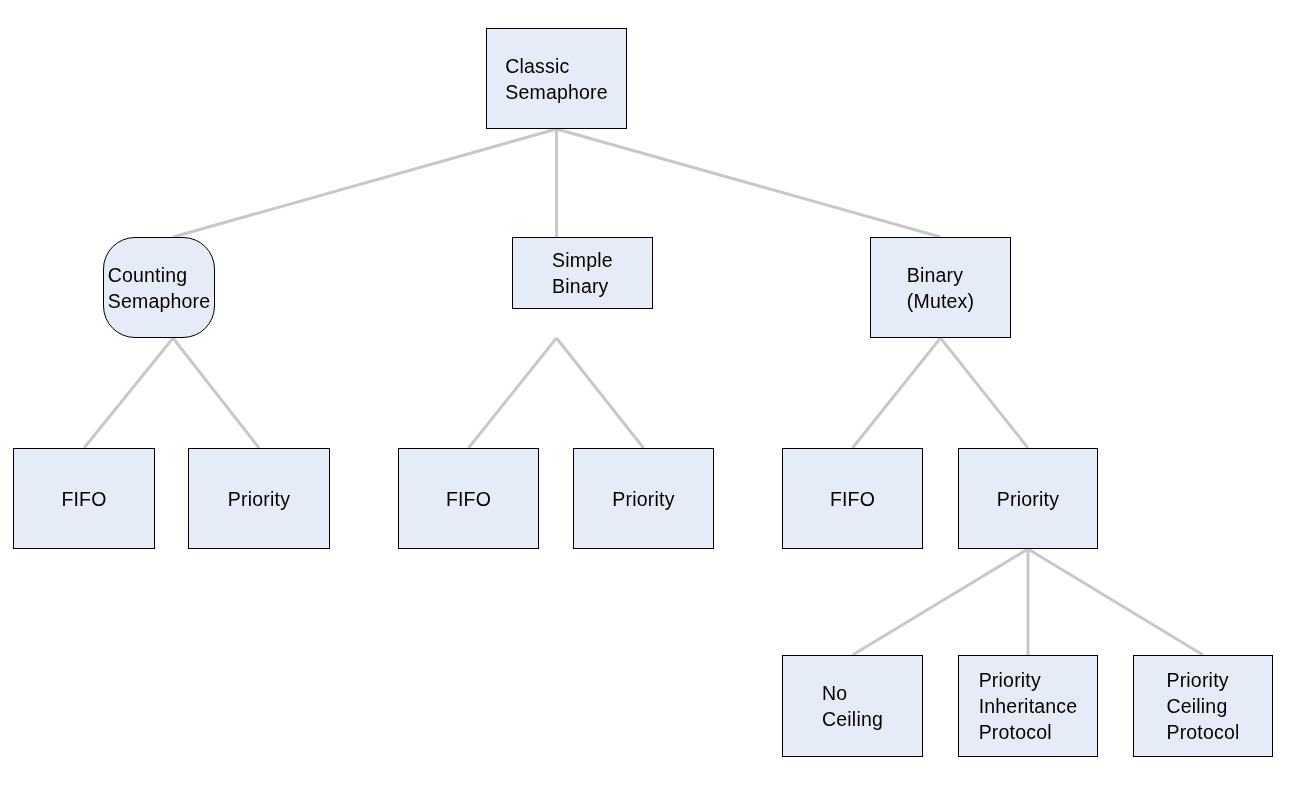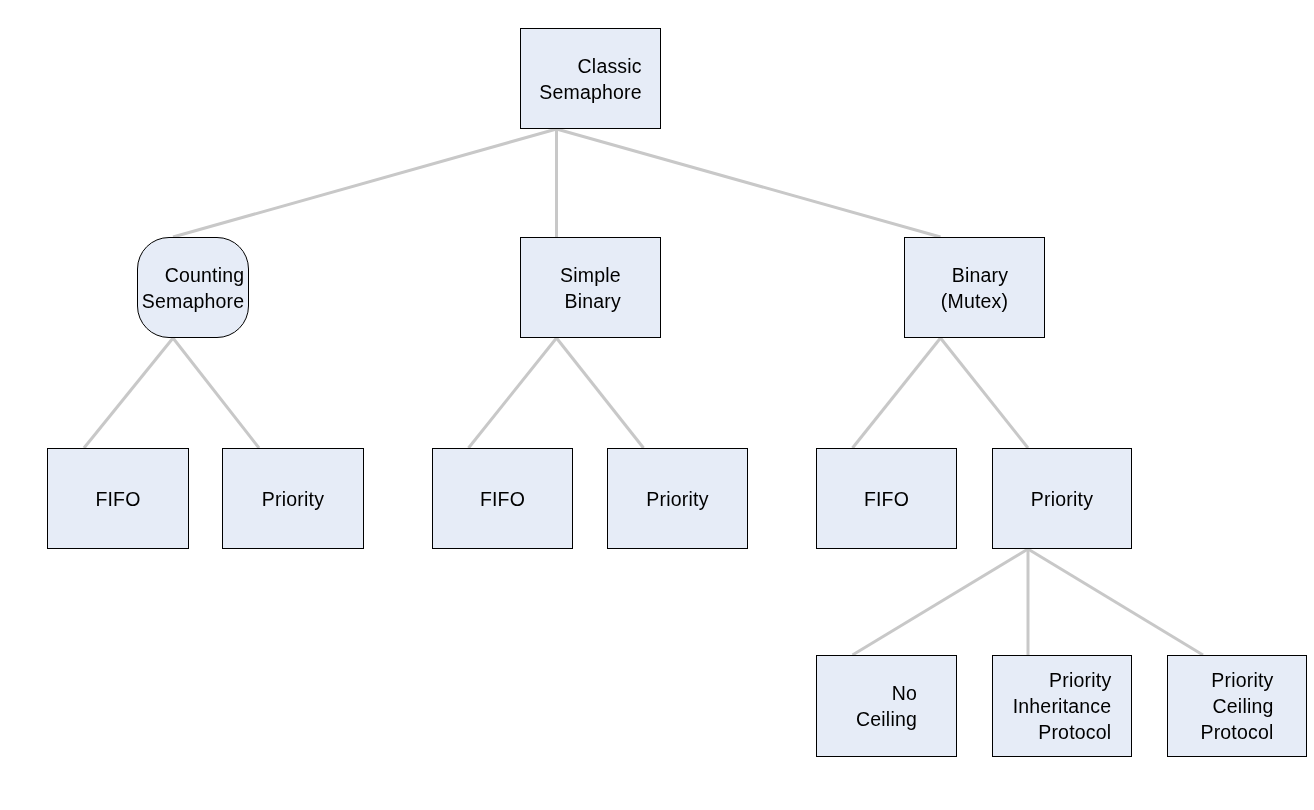--- a/index.html
+++ b/index.html
@@ -33,28 +33,27 @@
     height: 810px;
   }
   .node {
     position: absolute;
     box-sizing: border-box;
     background: #e6ecf7;
     border: 1.6px solid #000000;
     display: flex;
     align-items: center;
     justify-content: center;
-    text-align: right;
+    text-align: left;
     color: #000000;
     font-size: 19.5px;
     line-height: 26px;
     letter-spacing: 0.2px;
     white-space: pre-line;
     font-family: "Liberation Sans", sans-serif;
-    margin-left: 34px;
   }
 </style>
 </head>
 <body>
 
 <div id="canvas">
   <svg id="edge-layer" viewBox="0 0 1314 810" width="1314" height="810">
       <line x1="556.5" y1="129" x2="173" y2="237" stroke="#c8c8c8" stroke-width="3"></line>
       <line x1="556.5" y1="129" x2="556.5" y2="237" stroke="#c8c8c8" stroke-width="3"></line>
       <line x1="556.5" y1="129" x2="940.5" y2="237" stroke="#c8c8c8" stroke-width="3"></line>
@@ -66,21 +65,21 @@
       <line x1="940.5" y1="338" x2="1028" y2="448" stroke="#c8c8c8" stroke-width="3"></line>
       <line x1="1028" y1="549" x2="852.5" y2="655" stroke="#c8c8c8" stroke-width="3"></line>
       <line x1="1028" y1="549" x2="1028" y2="655" stroke="#c8c8c8" stroke-width="3"></line>
       <line x1="1028" y1="549" x2="1203" y2="655" stroke="#c8c8c8" stroke-width="3"></line>
     </svg>
   <div id="node-layer">
       <div class="node" style="left: 486px; top: 28px; width: 141px; height: 101px; background: rgb(230, 236, 247); border-color: rgb(0, 0, 0); color: rgb(0, 0, 0);">Classic
 Semaphore</div>
       <div class="node" style="left: 103px; top: 237px; width: 112px; height: 101px; background: rgb(230, 236, 247); border-color: rgb(0, 0, 0); color: rgb(0, 0, 0); border-radius: 32px;">Counting
 Semaphore</div>
-      <div class="node" style="left: 486px; top: 237px; width: 141px; height: 101px; background: rgb(230, 236, 247); border-color: rgb(0, 0, 0); color: rgb(0, 0, 0);">Simple
+      <div class="node" style="left: 512px; top: 237px; width: 141px; height: 72px; background: rgb(230, 236, 247); border-color: rgb(0, 0, 0); color: rgb(0, 0, 0);">Simple
 Binary</div>
       <div class="node" style="left: 870px; top: 237px; width: 141px; height: 101px; background: rgb(230, 236, 247); border-color: rgb(0, 0, 0); color: rgb(0, 0, 0);">Binary
 (Mutex)</div>
       <div class="node" style="left: 13px; top: 448px; width: 142px; height: 101px; background: rgb(230, 236, 247); border-color: rgb(0, 0, 0); color: rgb(0, 0, 0);">FIFO</div>
       <div class="node" style="left: 188px; top: 448px; width: 142px; height: 101px; background: rgb(230, 236, 247); border-color: rgb(0, 0, 0); color: rgb(0, 0, 0);">Priority</div>
       <div class="node" style="left: 398px; top: 448px; width: 141px; height: 101px; background: rgb(230, 236, 247); border-color: rgb(0, 0, 0); color: rgb(0, 0, 0);">FIFO</div>
       <div class="node" style="left: 573px; top: 448px; width: 141px; height: 101px; background: rgb(230, 236, 247); border-color: rgb(0, 0, 0); color: rgb(0, 0, 0);">Priority</div>
       <div class="node" style="left: 782px; top: 448px; width: 141px; height: 101px; background: rgb(230, 236, 247); border-color: rgb(0, 0, 0); color: rgb(0, 0, 0);">FIFO</div>
       <div class="node" style="left: 958px; top: 448px; width: 140px; height: 101px; background: rgb(230, 236, 247); border-color: rgb(0, 0, 0); color: rgb(0, 0, 0);">Priority</div>
       <div class="node" style="left: 782px; top: 655px; width: 141px; height: 102px; background: rgb(230, 236, 247); border-color: rgb(0, 0, 0); color: rgb(0, 0, 0);">No

